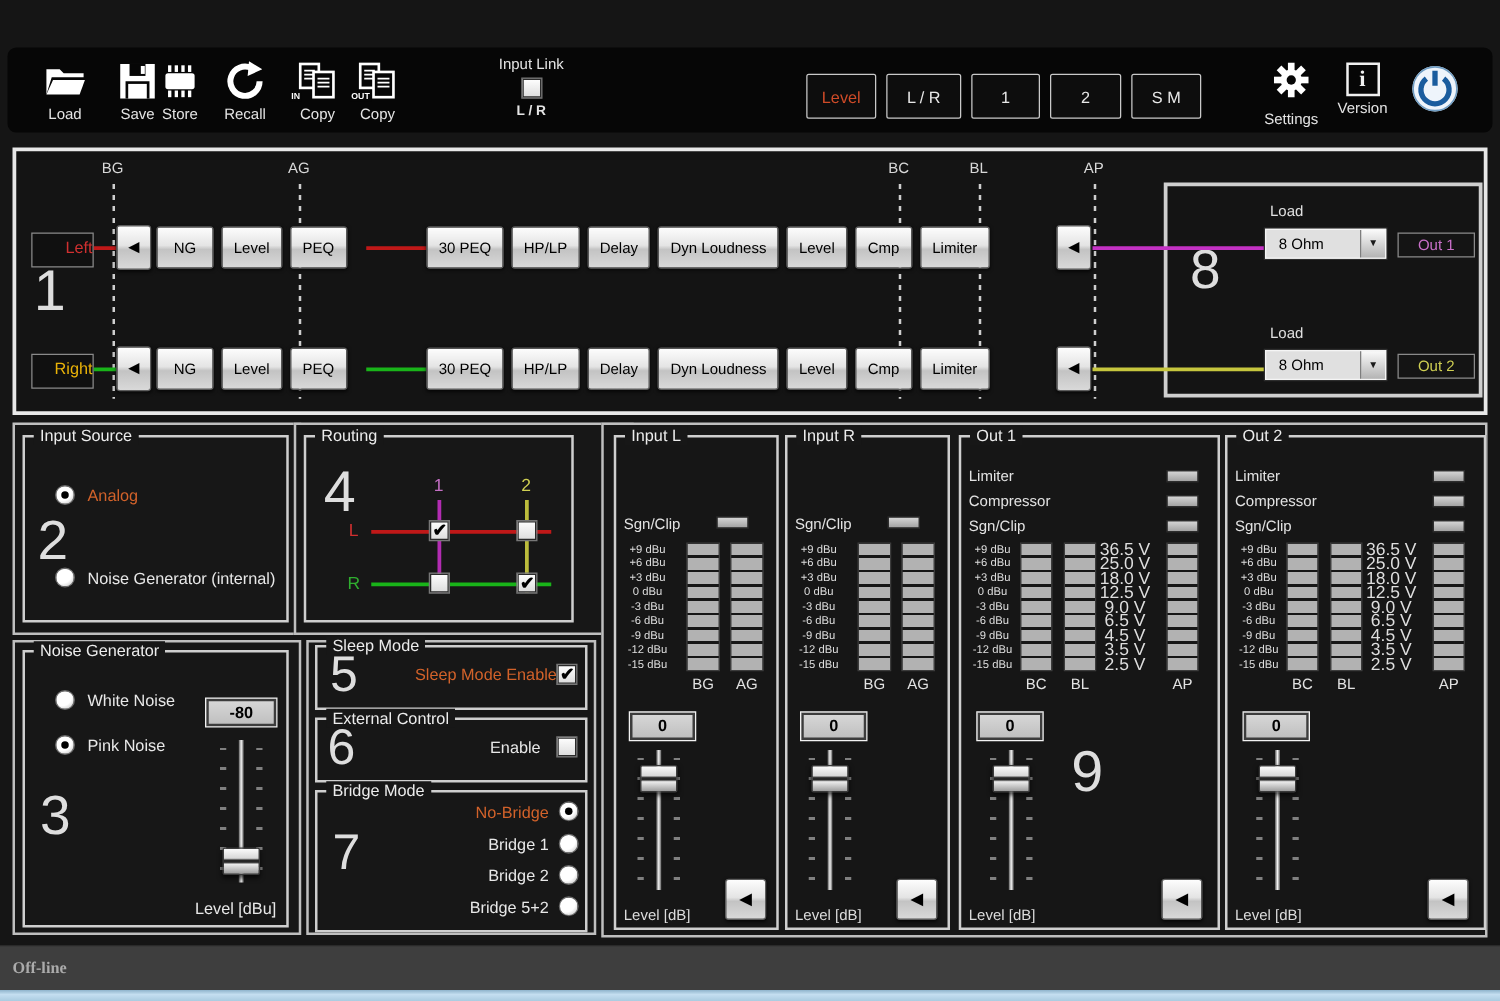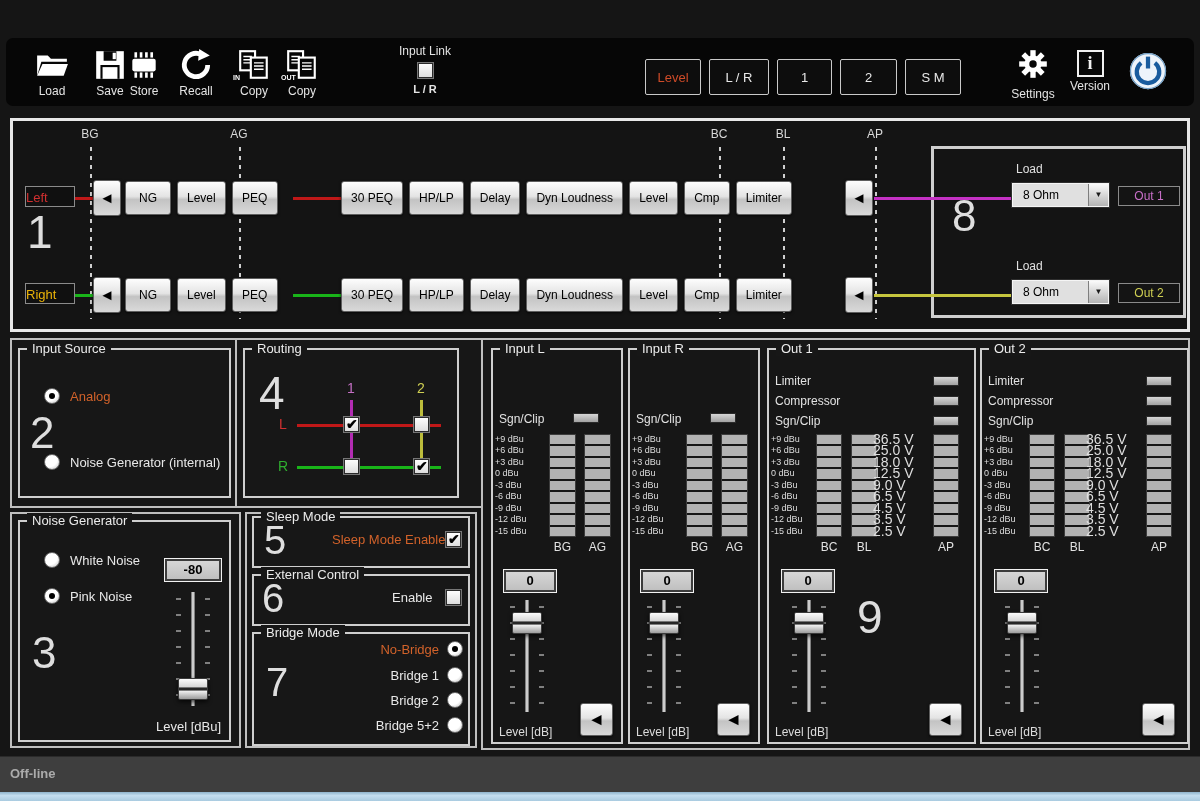--- a/index.html
+++ b/index.html
@@ -79,51 +79,51 @@
   .dropdown { position: absolute; height: 24px; display: flex; background: #e0e0e0; border: 1px solid #f5f5f5; box-shadow: 0 0 0 1px #2e2e2e; }
   .dd-text { flex: 1; font-size: 12px; color: #000; padding: 4px 0 0 10px; }
   .dd-btn { width: 20px; background: linear-gradient(180deg,#fafafa,#b4b4b4); border-left: 1px solid #7e7e7e;
     font-size: 8px; color: #1a1a1a; text-align: center; line-height: 22px; }
 
   
   .chain-panel { position: absolute; left: 10px; top: 118px; width: 1180px; height: 214px; background: #141414; border: 3px solid #e8e8e8; }
   .marker { position: absolute; width: 34px; text-align: center; font-size: 12px; color: #d8d8d8; top: 6px; }
   .marker-dash { position: absolute; top: 26px; width: 2px; height: 172px;
     background: repeating-linear-gradient(to bottom, #cfcfcf 0 4px, transparent 4px 9px); }
-  .ch-label { position: absolute; width: 50px; height: 21px; border: 1px solid #8a8a8a; background: #101010;
-    font-size: 13px; text-align: left; line-height: 22px; }
+  .ch-label { position: absolute; width: 50px; height: 28px; border: 1px solid #8a8a8a; background: #101010;
+    font-size: 13px; text-align: right; line-height: 22px; }
   .ch-left { color: #d03030; } .ch-right { color: #eab308; }
   .wire { position: absolute; height: 3px; }
   .wire.z { z-index: 5; }
   .blocks { position: absolute; display: flex; gap: 6px; }
   .out-box { position: absolute; left: 918px; top: 25px; width: 255px; height: 172px; border: 3px solid #cfcfcf; background: #141414; z-index: 1; }
   .load-lbl { position: absolute; font-size: 12px; color: #e0e0e0; }
   .out-lbl { position: absolute; width: 62px; height: 20px; border: 1px solid #8a8a8a; font-size: 12px; text-align: center; line-height: 18px; }
 
   
   .meter-group { background: #161616; }
   .led { position: absolute; width: 26px; height: 10px; background: linear-gradient(180deg,#d6d6d6,#a2a2a2); border: 1px solid #2a2a2a; }
   .led-label { position: absolute; font-size: 12px; color: #e2e2e2; }
   .scale { position: absolute; width: 46px; }
-  .scale-row { height: 11.45px; font-size: 9px; line-height: 11px; text-align: left; color: #dedede; white-space: nowrap; }
+  .scale-row { height: 11.45px; font-size: 9px; line-height: 11px; text-align: center; color: #dedede; white-space: nowrap; }
   .vscale { position: absolute; width: 54px; }
   .vscale .scale-row { font-size: 14px; }
   .meter-col { position: absolute; width: 27px; height: 103px; border: 1px solid #3c3c3c;
     background: repeating-linear-gradient(to bottom, #b2b2b2 0 9.4px, #161616 9.4px 11.45px); }
   .bar-label { position: absolute; top: 190px; width: 27px; text-align: center; font-size: 12px; color: #e2e2e2; }
   .level-label { position: absolute; left: 6px; bottom: 3px; font-size: 12px; color: #dcdcdc; }
 
   
   .r-line { position: absolute; }
   .r-head { position: absolute; font-size: 14px; width: 20px; text-align: center; }
   .r-rowlbl { position: absolute; font-size: 14px; }
 
   
   .statusbar { position: absolute; left: 0; top: 756px; width: 1200px; height: 36px; background: #3e3e3e; border-top: 1px solid #2a2a2a; }
-  .status-text { position: absolute; left: 10px; top: 9px; font-size: 13px; font-weight: bold; color: #ababab; }
+  .status-text { position: absolute; left: 10px; top: 9px; font-size: 13px; font-weight: bold; color: #ababab; font-family: Liberation Serif, serif; }
   .bottom-strip { position: absolute; left: 0; top: 792px; width: 1200px; height: 9px;
     background: linear-gradient(180deg, #8fb4cc, #c4def0 40%, #a9cbe0); }
 </style>
 </head>
 <body>
 
 <div class="window">
 
 
   <div class="toolbar">

